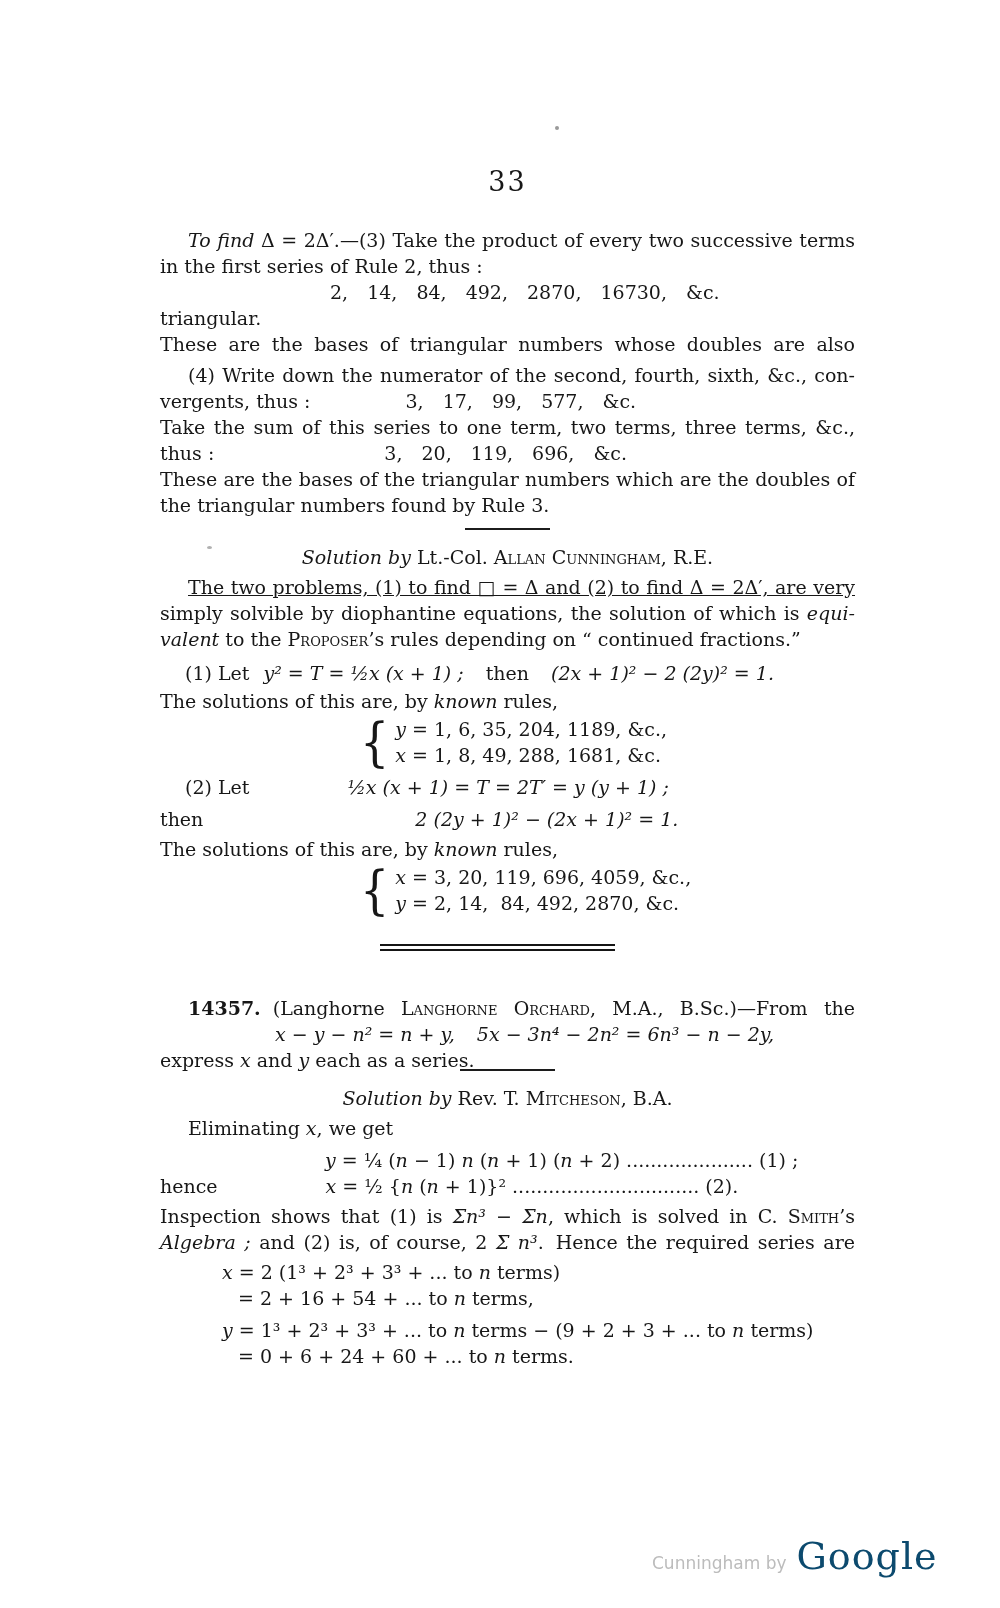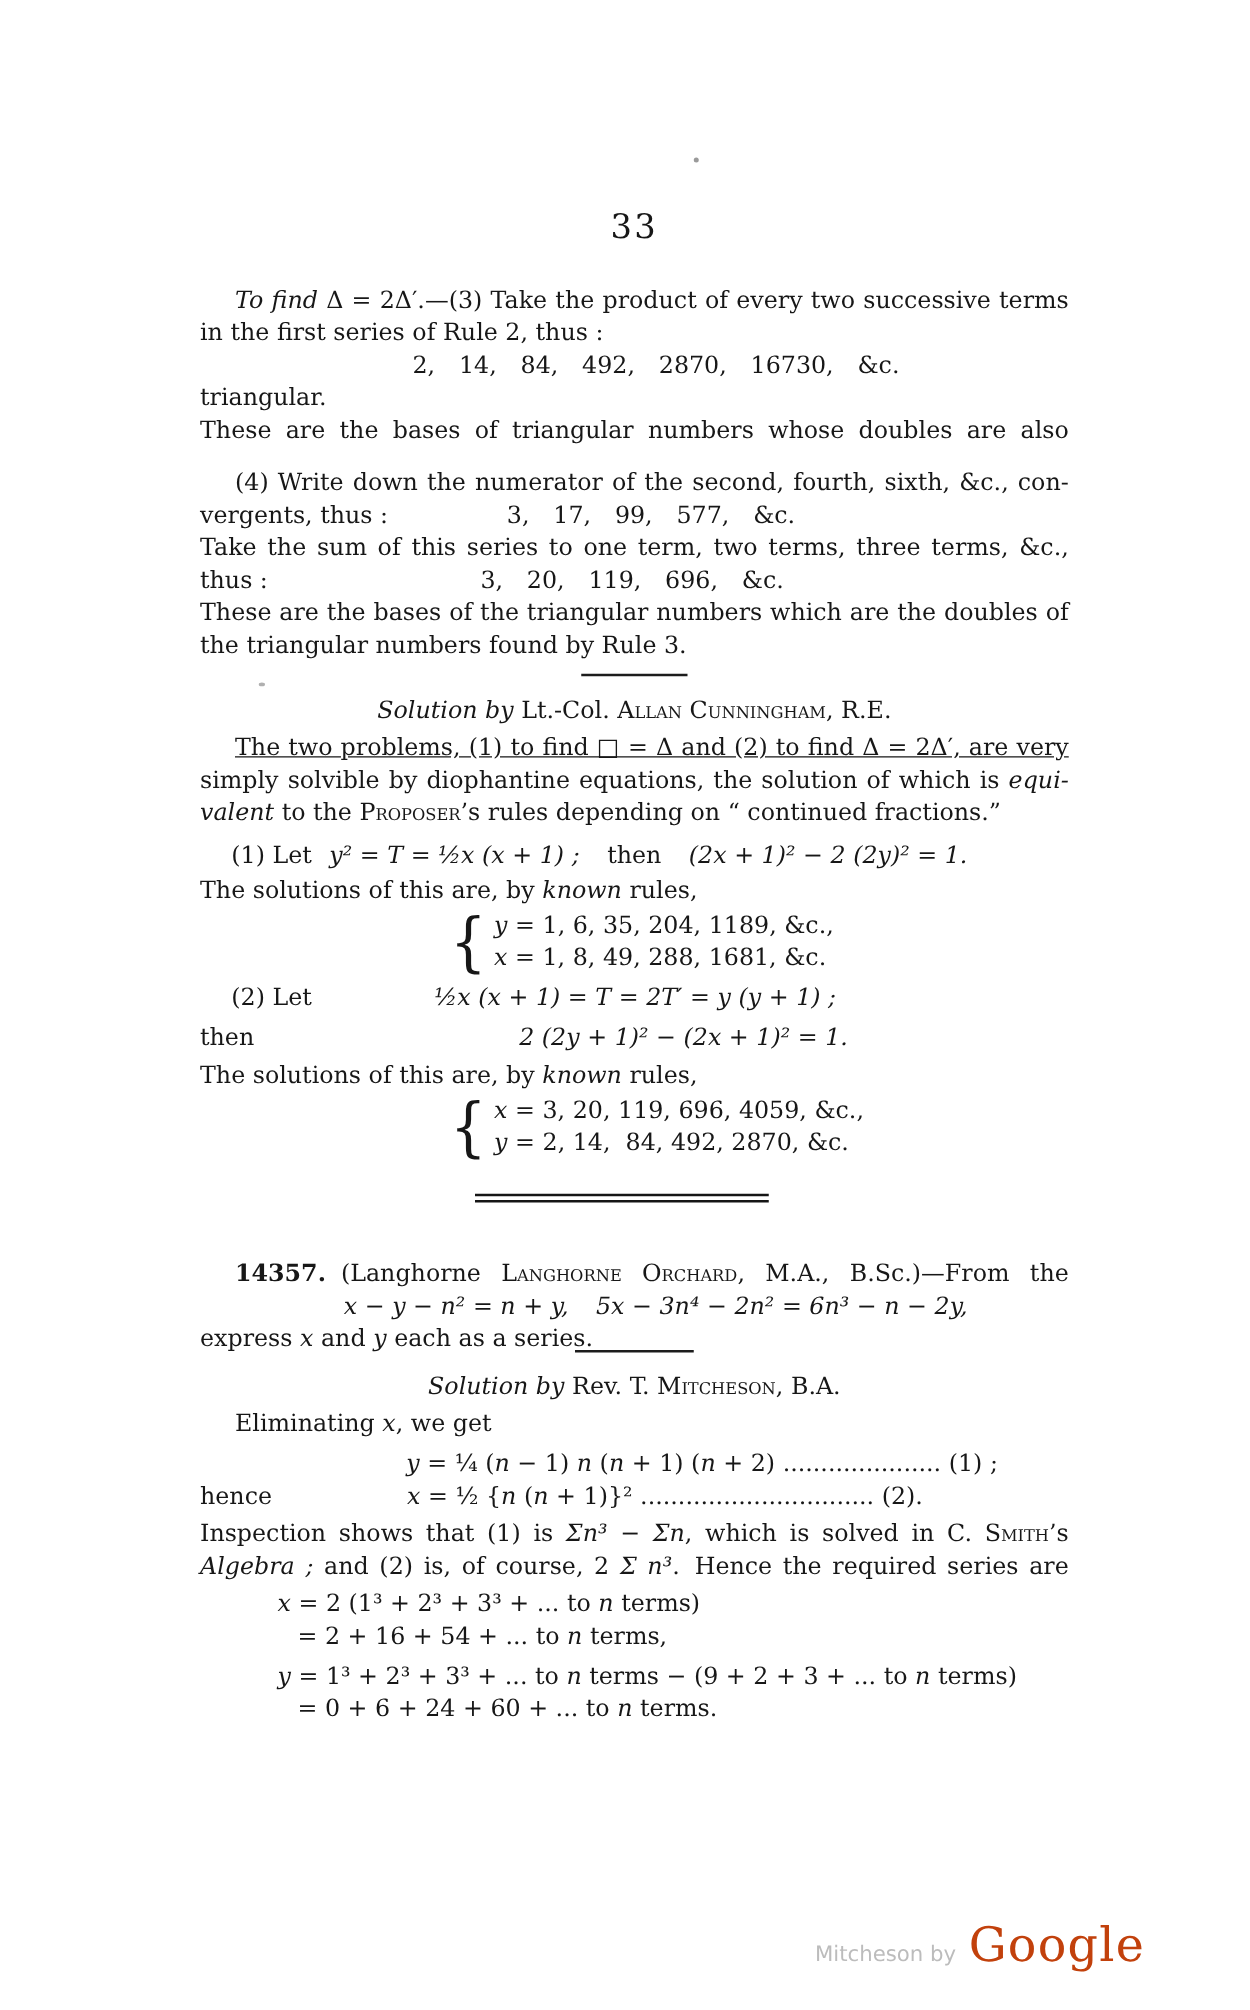--- a/index.html
+++ b/index.html
@@ -25,37 +25,37 @@
   .ssc{font-variant:small-caps;}
   .sm{font-style:italic;}
   .sws{word-spacing:13px;}
   .gap{display:inline-block;height:1px;vertical-align:baseline;}
   .rule{height:2px;background:#1c1c1c;margin-left:auto;margin-right:auto;}
   .drule{height:3px;border-top:2px solid #151515;border-bottom:2px solid #151515;}
   .brace-row{display:flex;align-items:center;}
   .brace{font-size:46px;font-weight:400;margin-right:6px;transform:scaleY(1.12);display:inline-block;}
   .watermark{position:absolute;left:652px;top:1534px;display:flex;align-items:baseline;}
   .wm-prefix{font-family:"DejaVu Sans","Liberation Sans",sans-serif;font-size:17px;color:#bcbcbc;margin-right:10px;}
-  .wm-brand{font-size:38px;color:#c2410c;letter-spacing:1px;}
+  .wm-brand{font-size:38px;color:#0c4a6e;letter-spacing:1px;}
   .speck{position:absolute;background:#9a9a9a;border-radius:50%;}
   #speck-top{left:555px;top:126px;width:4px;height:4px;}
   #speck-left{left:207px;top:546px;width:5px;height:3px;background:#b0b0b0;}
 </style>
 </head>
 <body>
 
 <div>
   <div class="page-number">33</div>
   <div class="content">
       <div class="line just" style="padding-left: 28px;"><span class="si">To find </span><span class="sr">Δ = 2Δ′.—(3) Take the product of every two successive terms</span></div>
       <div class="line"><span class="sr">in the first series of Rule 2, thus :</span></div>
       <div class="line" style="padding-left: 170px;"><span class="sws">2, 14, 84, 492, 2870, 16730, &amp;c.</span></div>
       <div class="line"><span class="sr">triangular.</span></div>
       <div class="line just"><span class="sr">These are the bases of triangular numbers whose doubles are also</span></div>
-      <div class="line just" style="padding-left: 28px; margin-top: 16px;"><span class="sr">(4) Write down the numerator of the second, fourth, sixth, &amp;c., con-</span></div>
+      <div class="line just" style="padding-left: 28px; margin-top: 5px;"><span class="sr">(4) Write down the numerator of the second, fourth, sixth, &amp;c., con-</span></div>
       <div class="line"><span class="sr">vergents, thus :</span><span class="gap" style="width: 95px;"></span><span class="sws">3, 17, 99, 577, &amp;c.</span></div>
       <div class="line just"><span class="sr">Take the sum of this series to one term, two terms, three terms, &amp;c.,</span></div>
       <div class="line"><span class="sr">thus :</span><span class="gap" style="width: 170px;"></span><span class="sws">3, 20, 119, 696, &amp;c.</span></div>
       <div class="line just"><span class="sr">These are the bases of the triangular numbers which are the doubles of</span></div>
       <div class="line"><span class="sr">the triangular numbers found by Rule 3.</span></div>
       <div class="rule" style="width: 85px; margin-top: 10px; margin-bottom: 14px;"></div>
       <div class="line ctr"><span class="si">Solution by </span><span class="sr">Lt.-Col. </span><span class="ssc">Allan Cunningham</span><span class="sr">, R.E.</span></div>
       <div class="line just" style="padding-left: 28px; margin-top: 4px; text-decoration: underline;"><span class="sr">The two problems, (1) to find □ = Δ and (2) to find Δ = 2Δ′, are very</span></div>
       <div class="line just"><span class="sr">simply solvible by diophantine equations, the solution of which is </span><span class="si">equi-</span></div>
       <div class="line"><span class="si">valent</span><span class="sr"> to the </span><span class="ssc">Proposer</span><span class="sr">’s rules depending on “ continued fractions.”</span></div>
@@ -90,16 +90,16 @@
       <div class="line just" style="margin-top: 4px;"><span class="sr">Inspection shows that (1) is </span><span class="sm">Σn³ − Σn</span><span class="sr">, which is solved in C. </span><span class="ssc">Smith</span><span class="sr">’s</span></div>
       <div class="line just"><span class="si">Algebra ;</span><span class="sr"> and (2) is, of course, 2 </span><span class="sm">Σ n³</span><span class="sr">.</span><span class="gap" style="width: 12px;"></span><span class="sr">Hence the required series are</span></div>
       <div class="line" style="padding-left: 62px; margin-top: 4px;"><span class="sm">x</span><span class="sr"> = 2 (1³ + 2³ + 3³ + ... to </span><span class="sm">n</span><span class="sr"> terms)</span></div>
       <div class="line" style="padding-left: 78px;"><span class="sr">= 2 + 16 + 54 + ... to </span><span class="sm">n</span><span class="sr"> terms,</span></div>
       <div class="line" style="padding-left: 62px; margin-top: 6px;"><span class="sm">y</span><span class="sr"> = 1³ + 2³ + 3³ + ... to </span><span class="sm">n</span><span class="sr"> terms − (9 + 2 + 3 + ... to </span><span class="sm">n</span><span class="sr"> terms)</span></div>
       <div class="line" style="padding-left: 78px;"><span class="sr">= 0 + 6 + 24 + 60 + ... to </span><span class="sm">n</span><span class="sr"> terms.</span></div>
     </div>
   <div class="speck" id="speck-top"></div>
   <div class="speck" id="speck-left"></div>
   <div class="watermark">
-    <span class="wm-prefix">Mitcheson by</span>
+    <span class="wm-prefix">Cunningham by</span>
     <span class="wm-brand">Google</span>
   </div>
 </div>
 
 </body></html>

